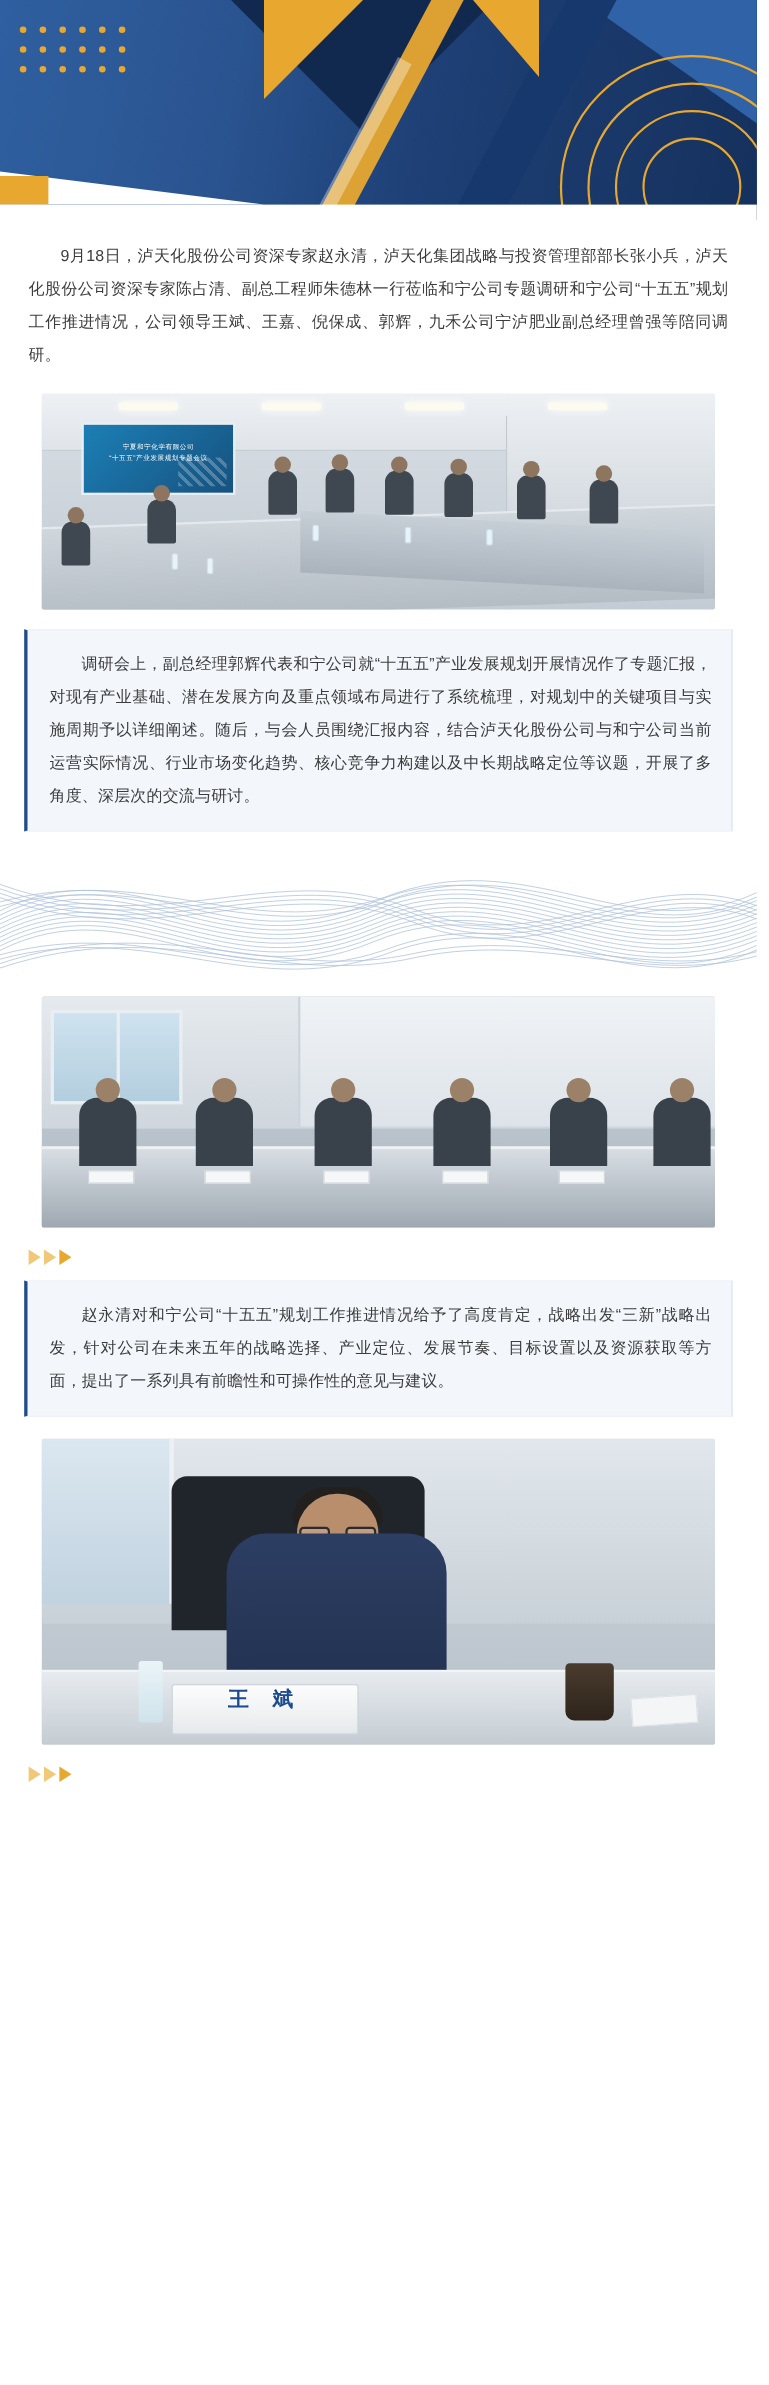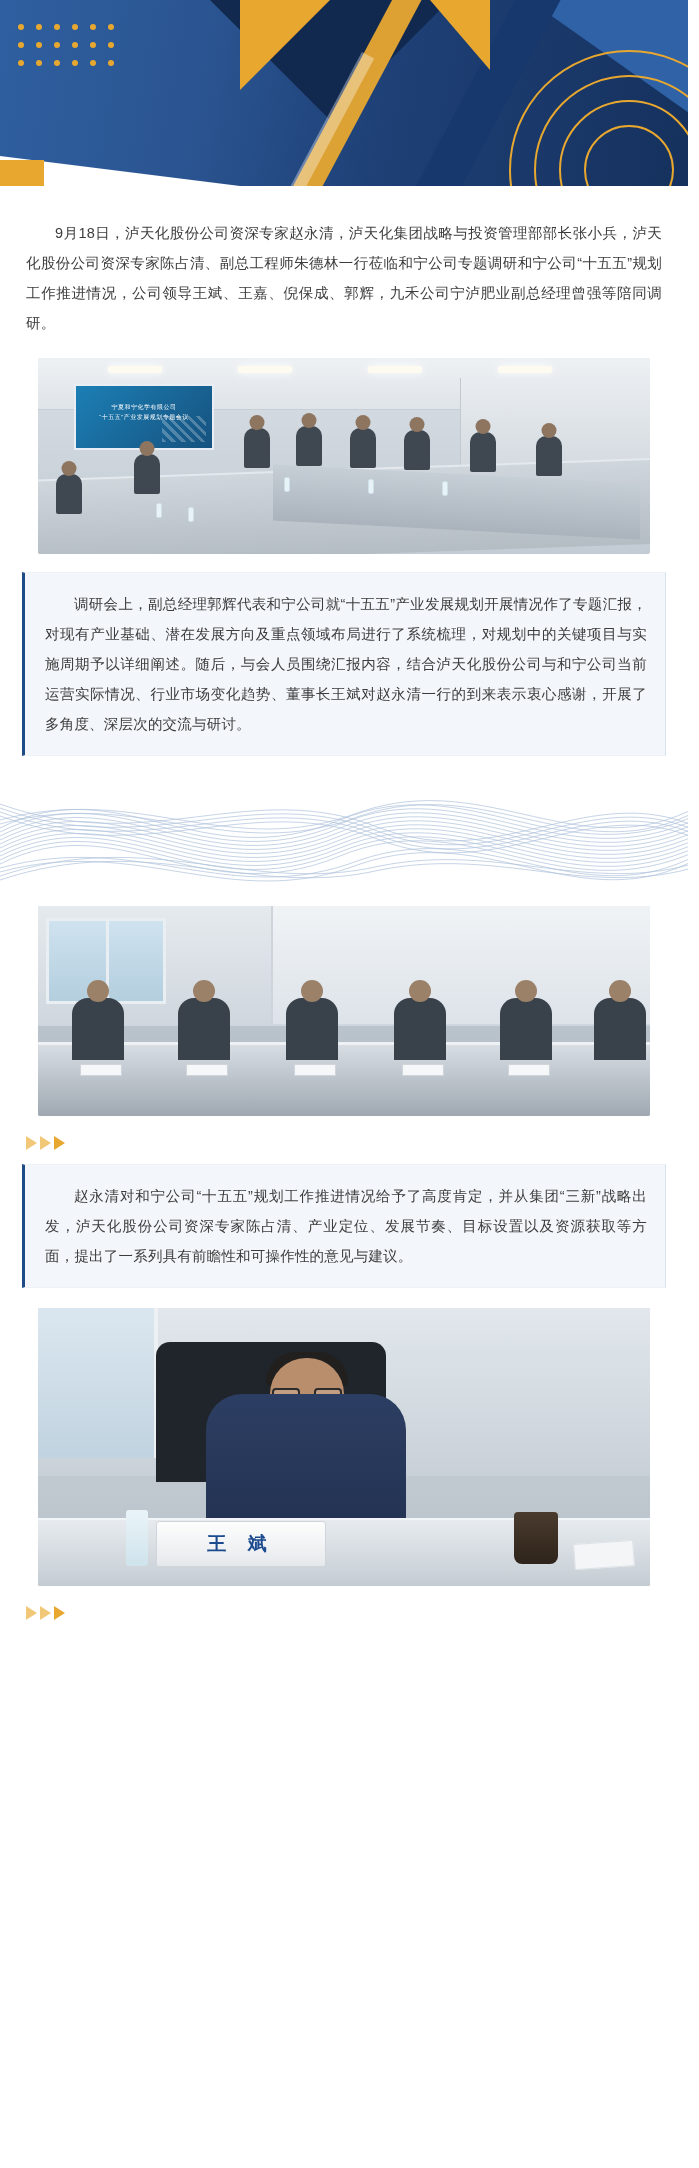--- a/index.html
+++ b/index.html
@@ -305,24 +305,24 @@
   .photo3 .glasses i {
     position:absolute; top:0; width:28px; height:16px;
     border:2px solid #2b2b2b; border-radius:4px; background: rgba(255,255,255,.15);
   }
   .photo3 .table {
     position:absolute; left:0; bottom:0; width:100%; height: 68px;
     background: linear-gradient(#e7ebef,#c4ccd3);
     border-top:2px solid #f2f5f7;
   }
   .photo3 .plate {
-    position:absolute; left: 118px; bottom: 19px; width: 170px; height: 46px;
+    position:absolute; left: 118px; bottom: 9px; width: 170px; height: 46px;
     background: linear-gradient(#fdfdfd,#e6e9ec);
     border:1px solid #cfd5da; border-radius: 3px;
-    display:flex; align-items:center; justify-content:center;
+    display:flex; justify-content:center;
   }
   .photo3 .plate span {
     font-size: 19px; color:#1b4a8f; letter-spacing: 8px; font-weight: 700;
   }
   .photo3 .mug {
     position:absolute; right: 92px; bottom: 22px; width: 44px; height: 52px;
     background: linear-gradient(#4a3b2e,#2e241b); border-radius: 4px 4px 8px 8px;
   }
   .photo3 .bottle2 {
     position:absolute; left: 88px; bottom: 20px; width: 22px; height: 56px;
@@ -415,21 +415,21 @@
       <div class="person" style="left:498px;bottom:78px;"></div>
       <div class="bottle" style="left:118px;bottom:36px;"></div>
       <div class="bottle" style="left:150px;bottom:32px;"></div>
       <div class="bottle" style="left:246px;bottom:62px;"></div>
       <div class="bottle" style="left:330px;bottom:60px;"></div>
       <div class="bottle" style="left:404px;bottom:58px;"></div>
     </div>
   </div>
 
   <div class="quote-block">
-    <div class="para">调研会上，副总经理郭辉代表和宁公司就“十五五”产业发展规划开展情况作了专题汇报，对现有产业基础、潜在发展方向及重点领域布局进行了系统梳理，对规划中的关键项目与实施周期予以详细阐述。随后，与会人员围绕汇报内容，结合泸天化股份公司与和宁公司当前运营实际情况、行业市场变化趋势、董事长王斌对赵永清一行的到来表示衷心感谢，开展了多角度、深层次的交流与研讨。</div>
+    <div class="para">调研会上，副总经理郭辉代表和宁公司就“十五五”产业发展规划开展情况作了专题汇报，对现有产业基础、潜在发展方向及重点领域布局进行了系统梳理，对规划中的关键项目与实施周期予以详细阐述。随后，与会人员围绕汇报内容，结合泸天化股份公司与和宁公司当前运营实际情况、行业市场变化趋势、核心竞争力构建以及中长期战略定位等议题，开展了多角度、深层次的交流与研讨。</div>
   </div>
 
   <svg class="wave" viewBox="0 0 699 130" preserveAspectRatio="none">
     <g fill="none" stroke="#9fb6d4" stroke-width="0.7" opacity="0.85">
       <path d="M0,70 C120,10 200,120 340,62 C470,8 560,120 699,56"></path>
       <path d="M0,74 C120,14 200,124 340,66 C470,12 560,124 699,60"></path>
       <path d="M0,78 C120,18 200,128 340,70 C470,16 560,128 699,64"></path>
       <path d="M0,82 C120,22 200,132 340,74 C470,20 560,132 699,68"></path>
       <path d="M0,86 C120,26 200,136 340,78 C470,24 560,136 699,72"></path>
       <path d="M0,66 C120,6 200,116 340,58 C470,4 560,116 699,52"></path>
@@ -471,21 +471,21 @@
       <div class="nameplate" style="left:470px;"></div>
     </div>
   </div>
 
   <div class="arrow-row">
     <i class="dim"></i>
       <i class="dim"></i>
       <i></i>
   </div>
   <div class="quote-block">
-    <div class="para">赵永清对和宁公司“十五五”规划工作推进情况给予了高度肯定，并从集团“三新”战略出发，泸天化股份公司资深专家陈占清、产业定位、发展节奏、目标设置以及资源获取等方面，提出了一系列具有前瞻性和可操作性的意见与建议。</div>
+    <div class="para">赵永清对和宁公司“十五五”规划工作推进情况给予了高度肯定，战略出发“三新”战略出发，针对公司在未来五年的战略选择、产业定位、发展节奏、目标设置以及资源获取等方面，提出了一系列具有前瞻性和可操作性的意见与建议。</div>
   </div>
 
   <div class="photo-wrap">
     <div class="photo photo3">
       <div class="bgwall"></div>
       <div class="winleft"></div>
       <div class="chairback"></div>
       <div class="hair"></div>
       <div class="head"></div>
       <div class="glasses">

